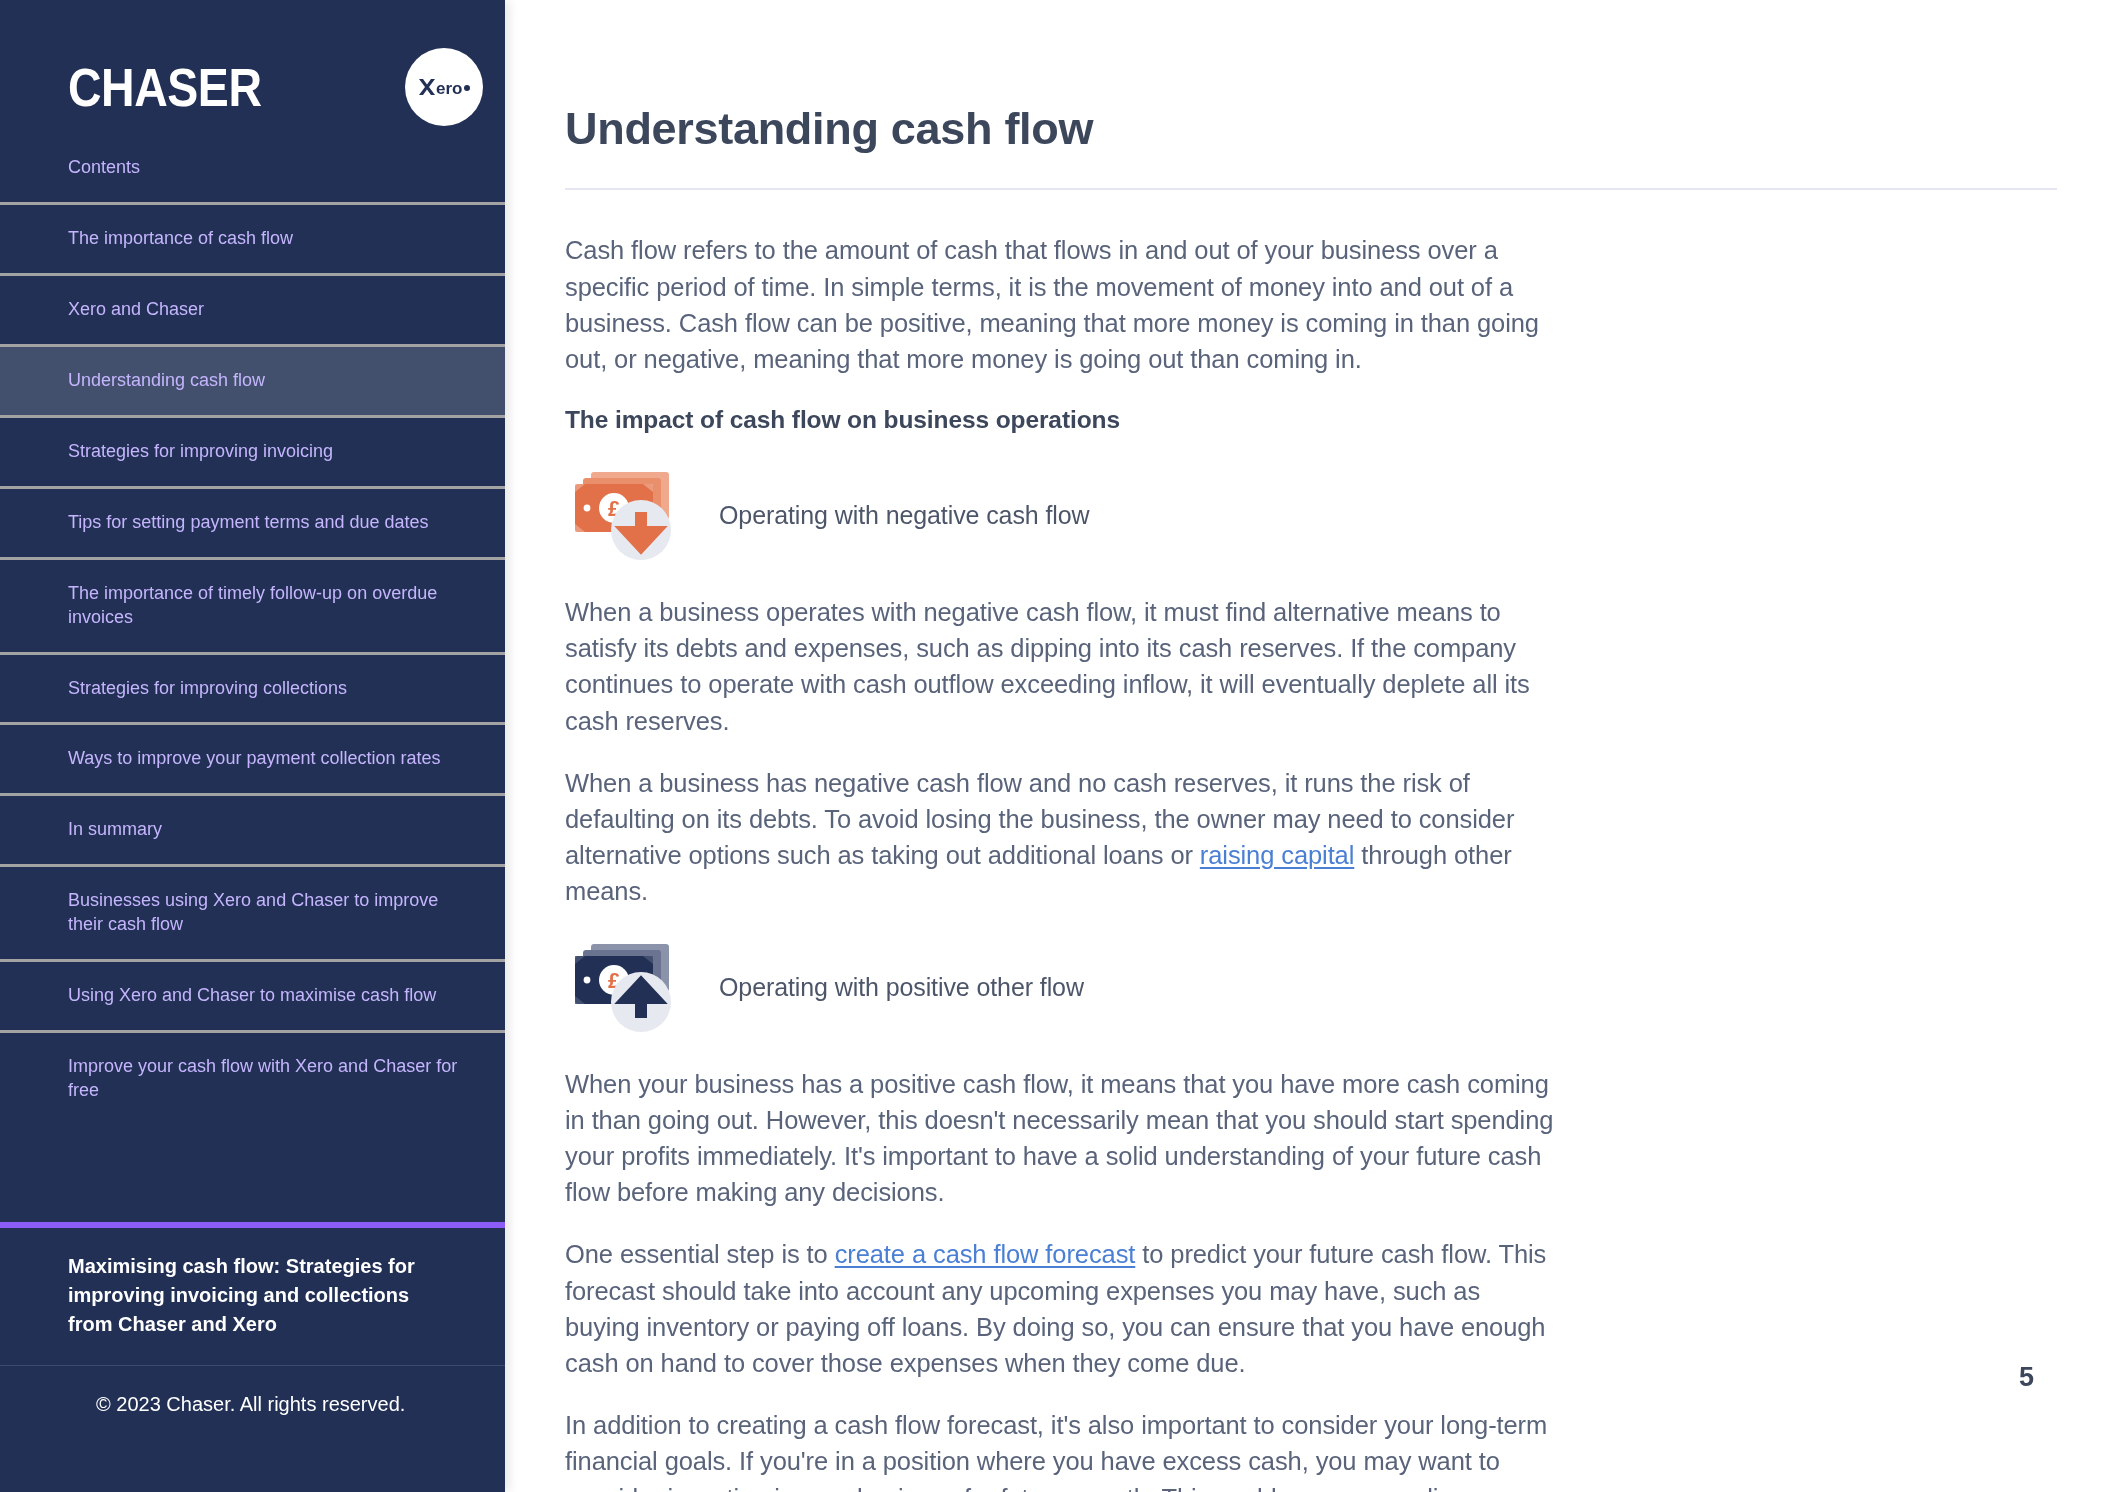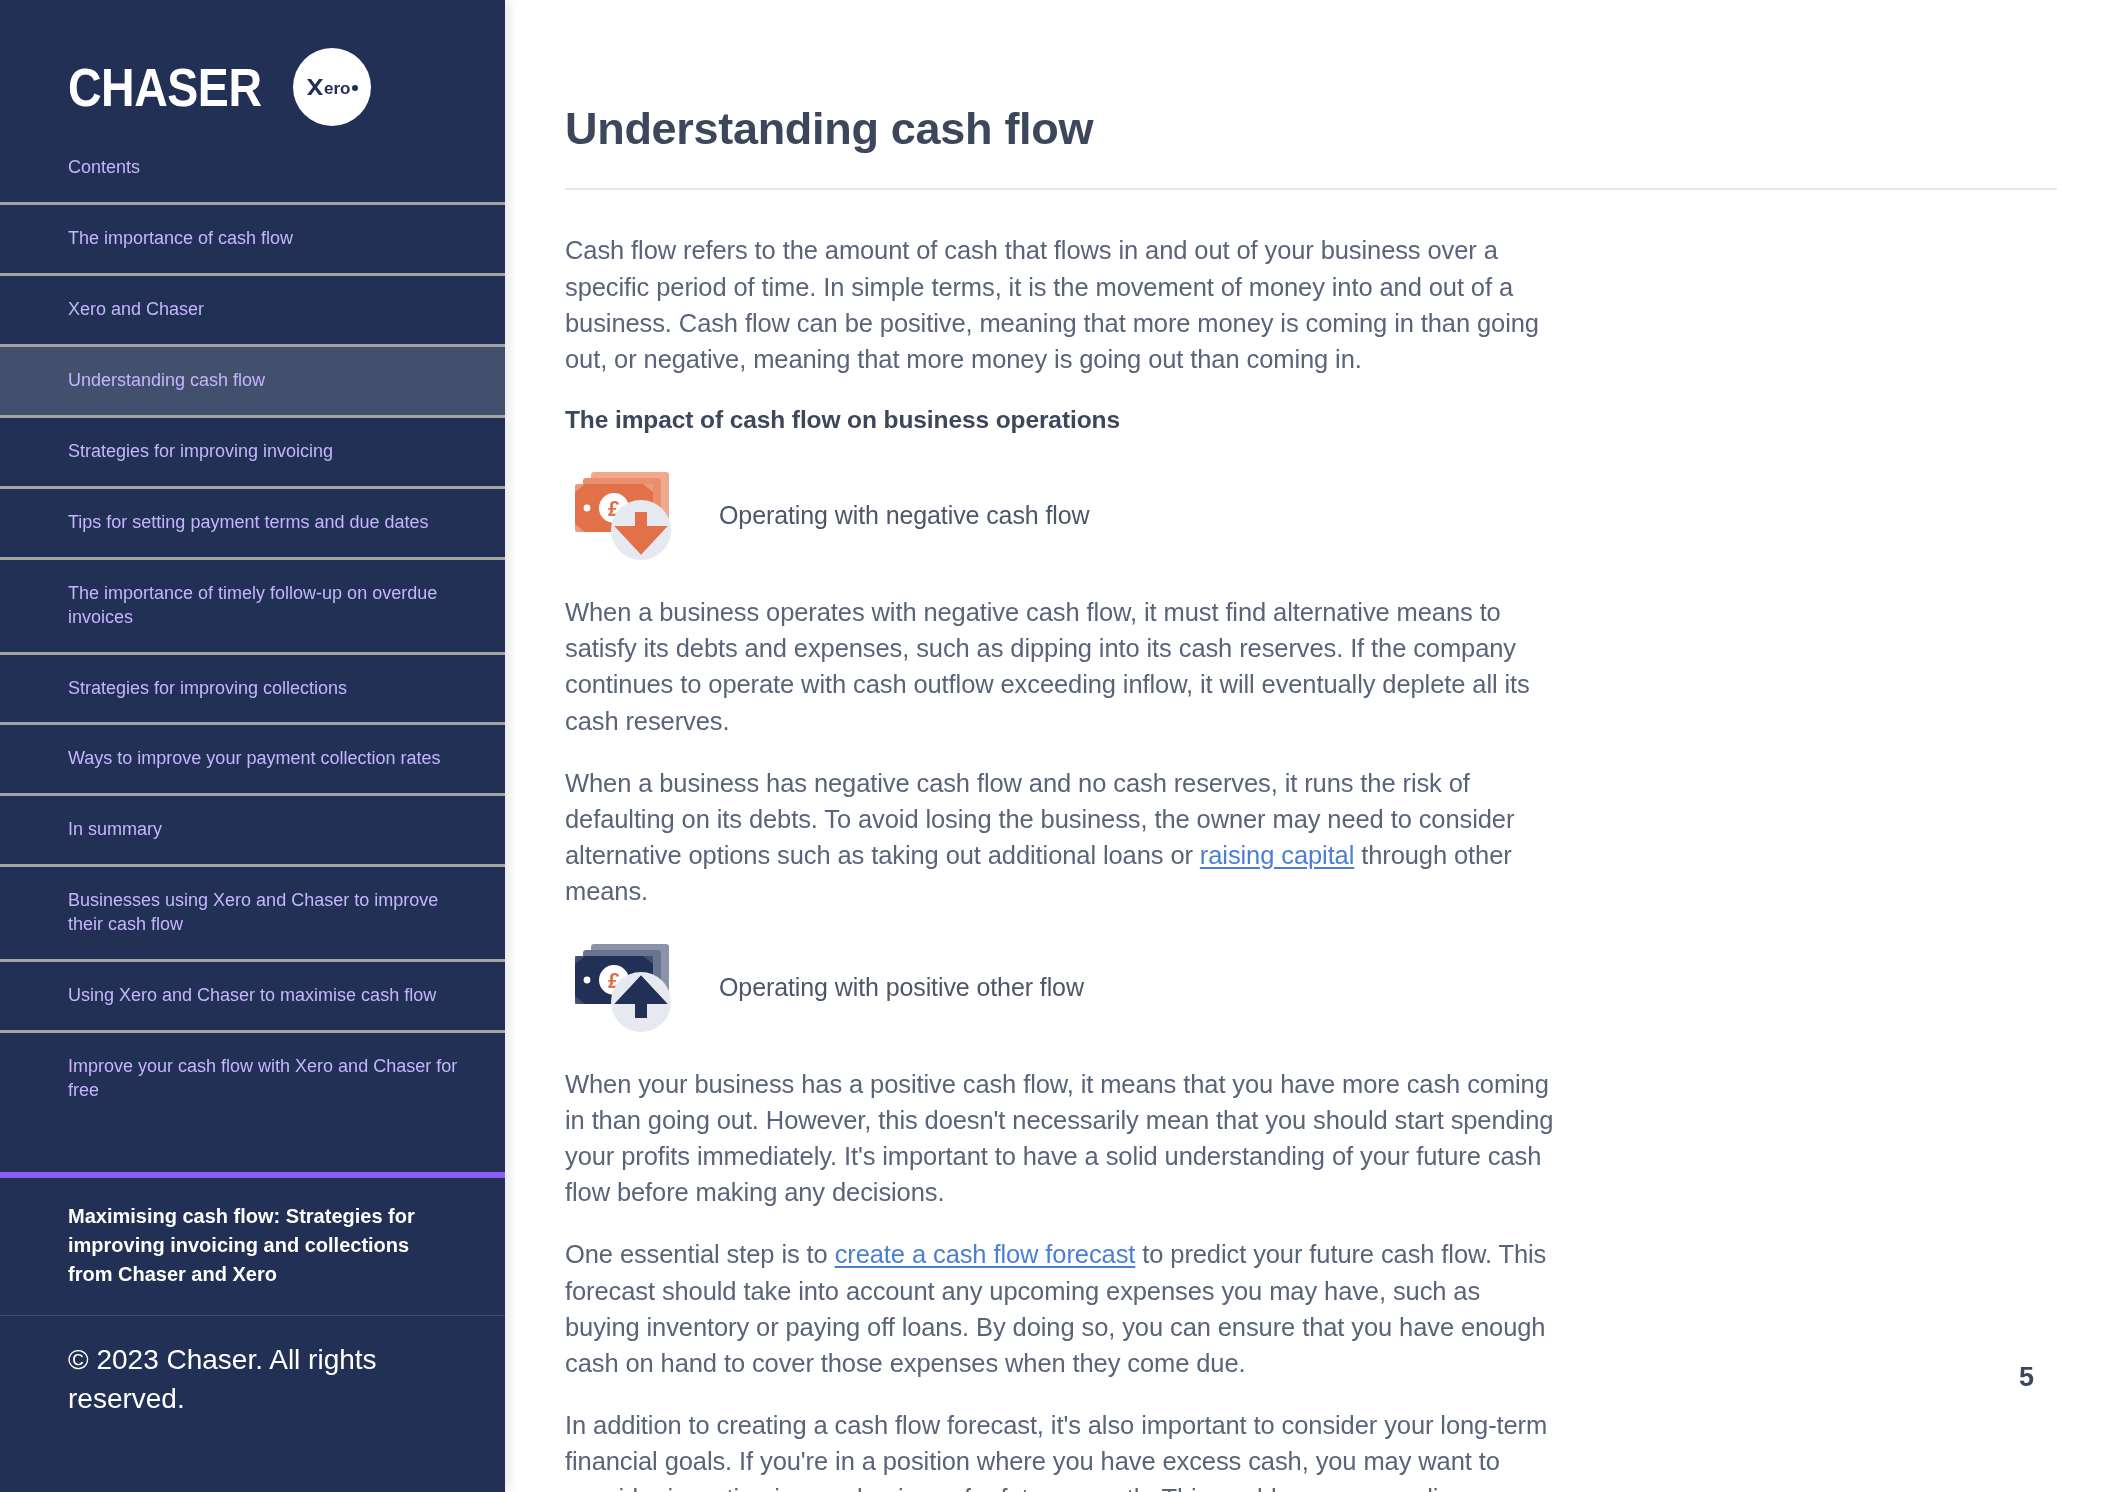--- a/index.html
+++ b/index.html
@@ -27,21 +27,21 @@
     width: 505px;
     height: 1492px;
     background: #223055;
     box-sizing: border-box;
     box-shadow: 4px 0 10px rgba(0,0,0,0.10);
     z-index: 5;
   }
   .brand-row {
     display: flex;
     align-items: center;
-    justify-content: flex-start;
+    justify-content: space-between;
     padding: 48px 22px 0 68px;
     height: 126px;
     box-sizing: border-box;
   }
   .brand-wordmark {
     color: #ffffff;
     font-size: 54px;
     font-weight: 700;
     letter-spacing: -0.5px;
     line-height: 1;
@@ -87,24 +87,24 @@
     color: #ffffff;
     font-size: 20px;
     font-weight: 700;
     line-height: 1.45;
     padding: 24px 60px 26px 68px;
     border-top: 6px solid #8b5cf6;
     border-bottom: 1px solid #3c4a6b;
   }
   .sidebar-copyright {
     color: #ffffff;
-    font-size: 28px;
+    font-size: 20px;
     font-weight: 500;
     line-height: 1.4;
-    padding: 24px 60px 74px 68px;
+    padding: 24px 60px 74px 96px;
   }
 
   
   #main {
     position: absolute;
     top: 0;
     left: 505px;
     width: 1607px;
     height: 1445px;
     background: #ffffff;

